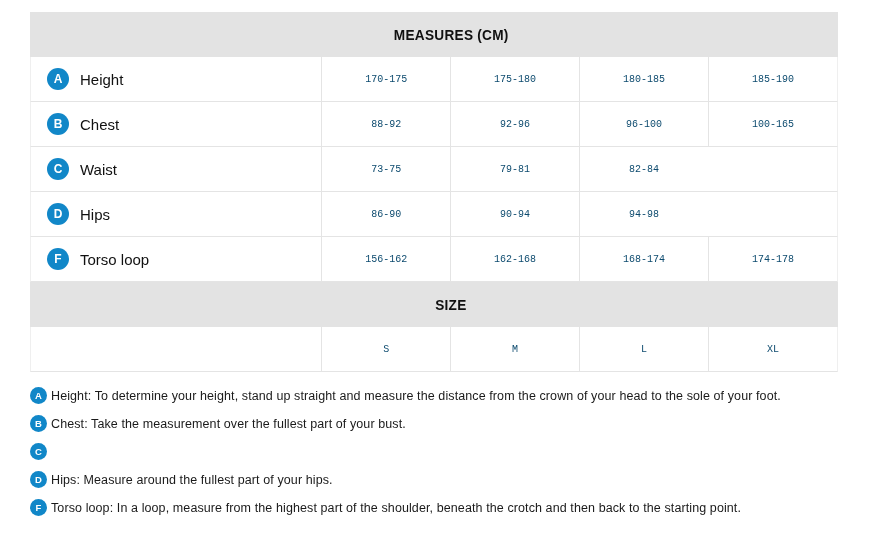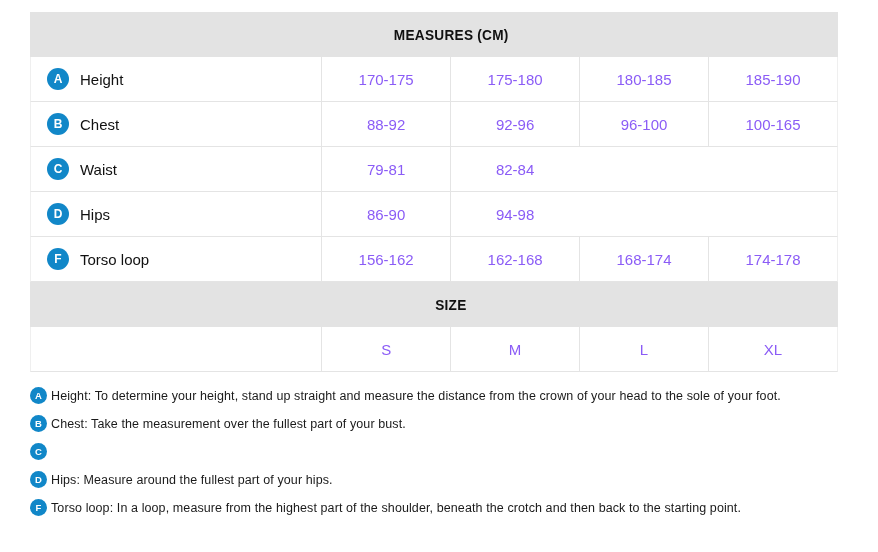--- a/index.html
+++ b/index.html
@@ -45,22 +45,23 @@
     display:flex;
     align-items:center;
     padding-left:16px;
   }
   .val-cell {
     width:16%;
     display:flex;
     align-items:center;
     justify-content:center;
     border-left:1px solid #e4e4e4;
-    font-size:15px;
-    color:#8b5cf6;
+    font-size:10px;
+    color:#0c4a6e;
+    font-family:Liberation Mono, monospace;
   }
   .badge {
     width:22px; height:22px;
     border-radius:50%;
     background:#1187c8;
     color:#ffffff;
     font-size:12px;
     font-weight:bold;
     display:flex;
     align-items:center;
@@ -131,30 +132,32 @@
     <div class="val-cell">92-96</div>
     <div class="val-cell">96-100</div>
     <div class="val-cell">100-165</div>
   </div>
 
   <div class="trow">
     <div class="label-cell">
       <span class="badge">C</span>
       <span class="row-label">Waist</span>
     </div>
+    <div class="val-cell">73-75</div>
     <div class="val-cell">79-81</div>
     <div class="val-cell">82-84</div>
   </div>
 
   <div class="trow">
     <div class="label-cell">
       <span class="badge">D</span>
       <span class="row-label">Hips</span>
     </div>
     <div class="val-cell">86-90</div>
+    <div class="val-cell">90-94</div>
     <div class="val-cell">94-98</div>
   </div>
 
   <div class="trow">
     <div class="label-cell">
       <span class="badge">F</span>
       <span class="row-label">Torso loop</span>
     </div>
     <div class="val-cell">156-162</div>
     <div class="val-cell">162-168</div>

